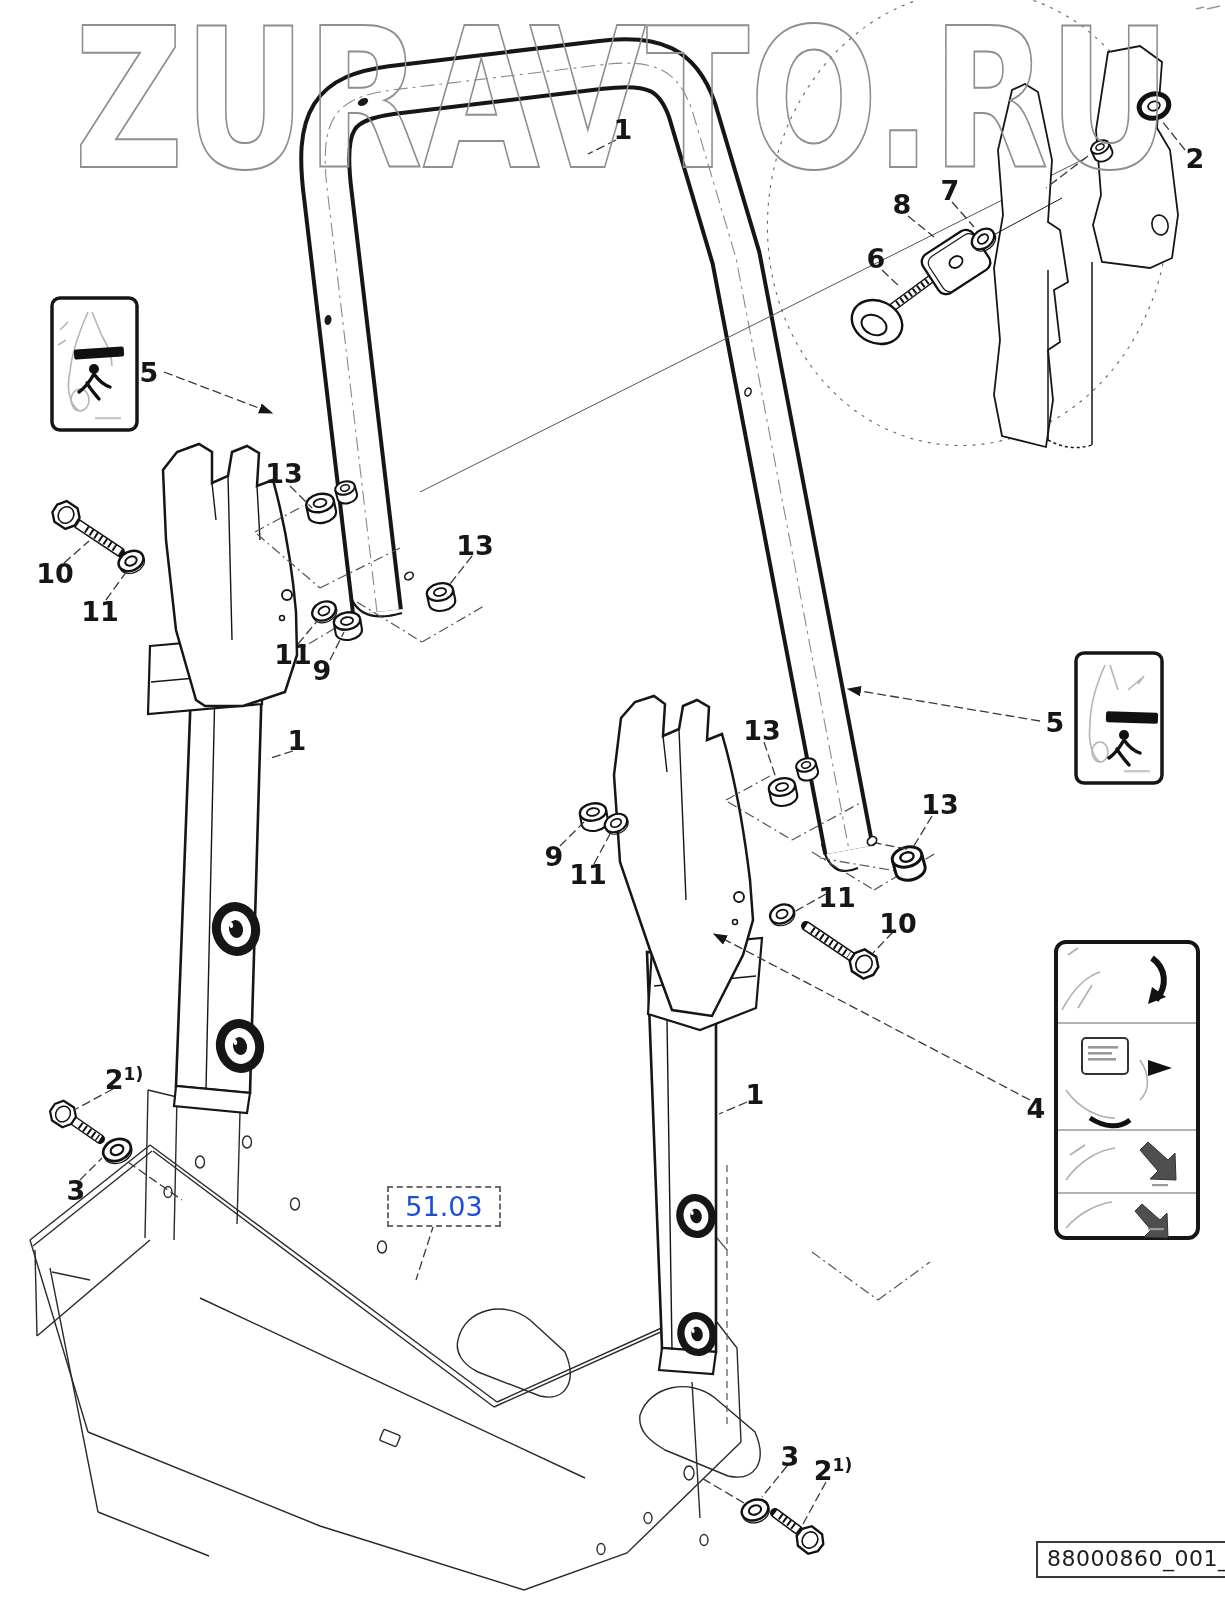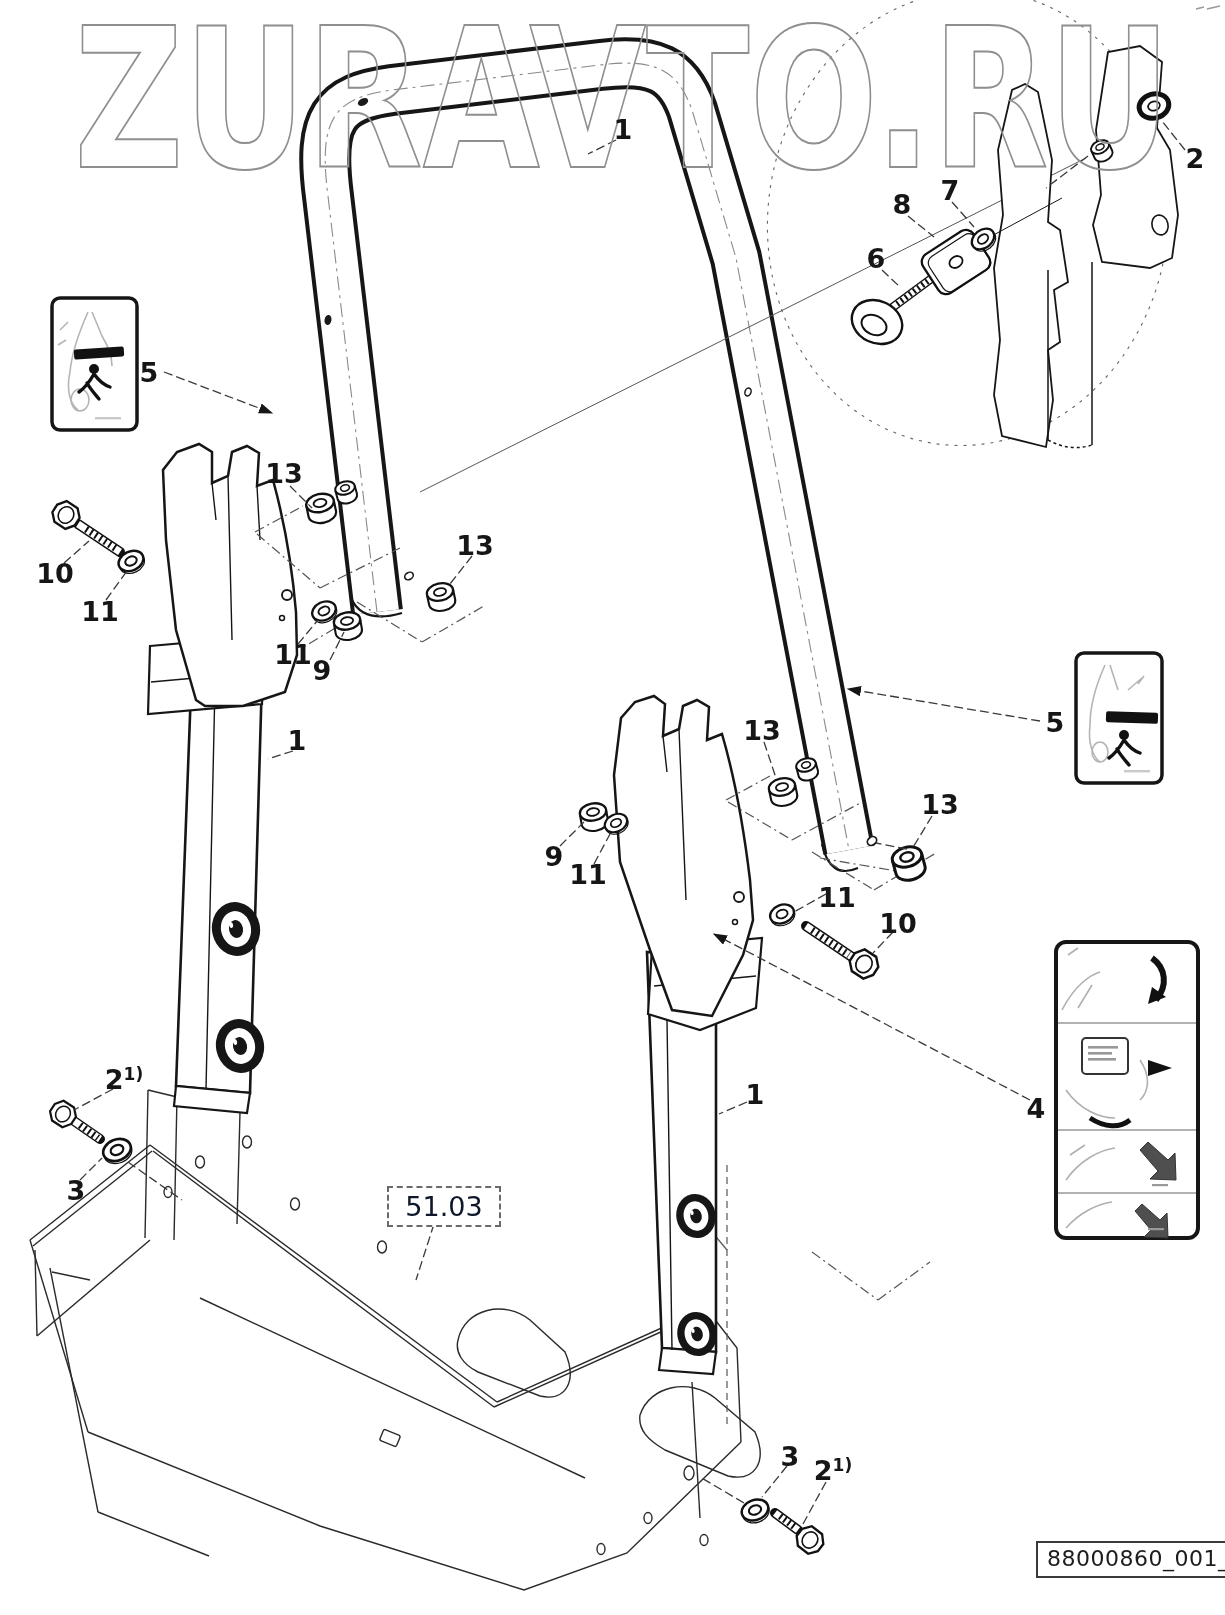--- a/index.html
+++ b/index.html
@@ -8,21 +8,21 @@
   .stage svg{position:absolute;left:0;top:0;}
   .watermark{position:absolute;left:74px;top:-17px;white-space:nowrap;
              font:bold 195px/1.2 "DejaVu Sans",sans-serif;color:transparent;
              -webkit-text-stroke:2px #8f8f8f;letter-spacing:0;
              transform:scaleX(0.775);transform-origin:left top;pointer-events:none;}
   .co{position:absolute;transform:translate(-50%,-50%);
       font:bold 27px/1 "DejaVu Sans",sans-serif;color:#161616;white-space:nowrap;}
   .co sup{font-size:17px;vertical-align:9px;font-weight:bold;}
   .refbox{position:absolute;left:387px;top:1186px;width:110px;height:37px;
           border:2px dashed #6a6a6a;background:#fff;display:flex;align-items:center;
-          justify-content:center;font:27px/1 "DejaVu Sans",sans-serif;color:#0f172a;}
+          justify-content:center;font:27px/1 "DejaVu Sans",sans-serif;color:#1d4ed8;}
   .footnote{position:absolute;left:932px;top:1504px;font:22px/1.3 "DejaVu Sans",sans-serif;color:#1c1c1c;}
   .docbox{position:absolute;left:1036px;top:1541px;border:2px solid #3a3a3a;background:#fff;
           padding:2px 9px;font:22px/1.3 "DejaVu Sans",sans-serif;color:#1c1c1c;letter-spacing:.5px;}
 </style>
 </head>
 <body>
 
 <div class="stage">
 
 <svg width="1225" height="1615" viewBox="0 0 1225 1615">

